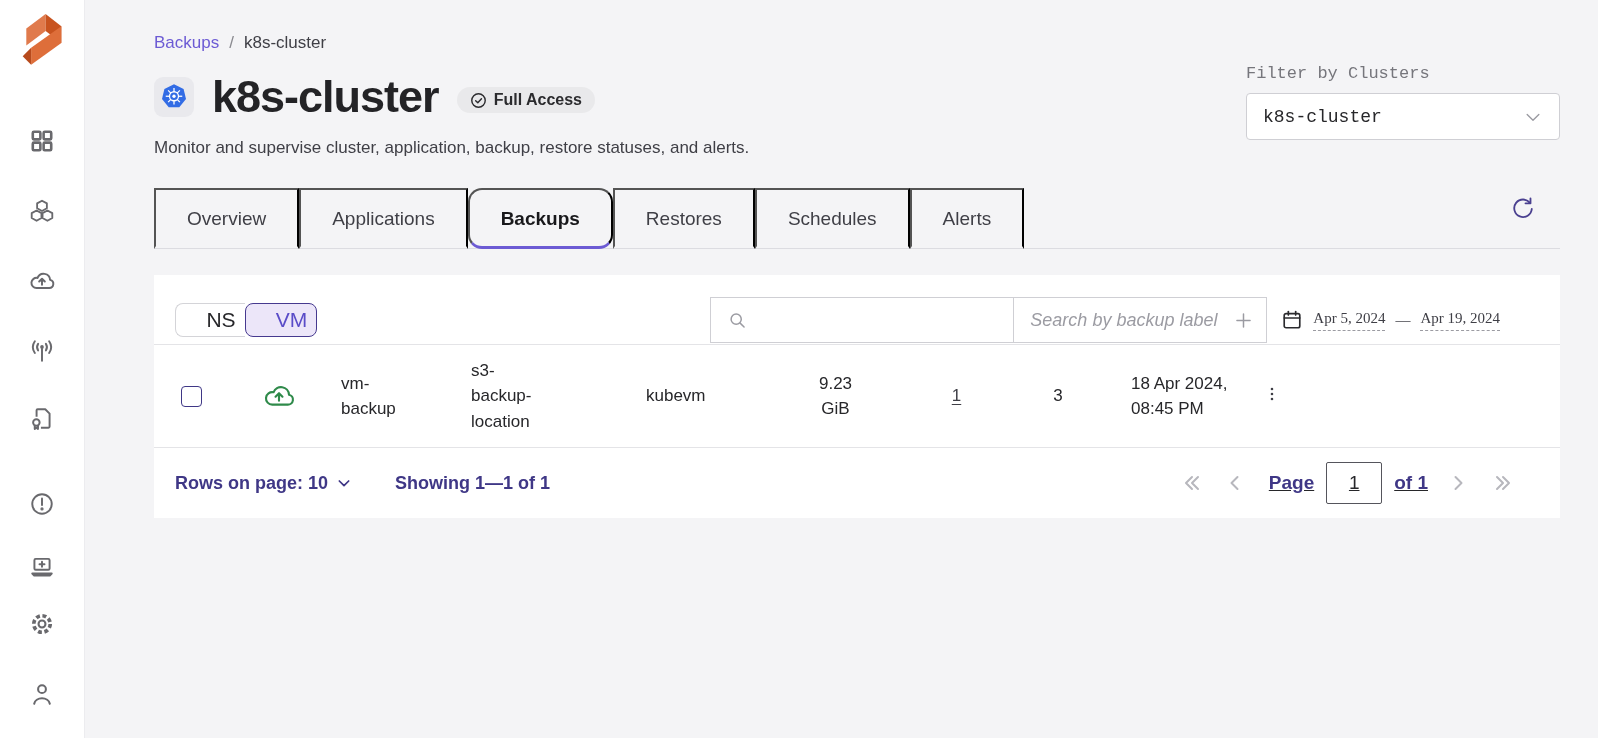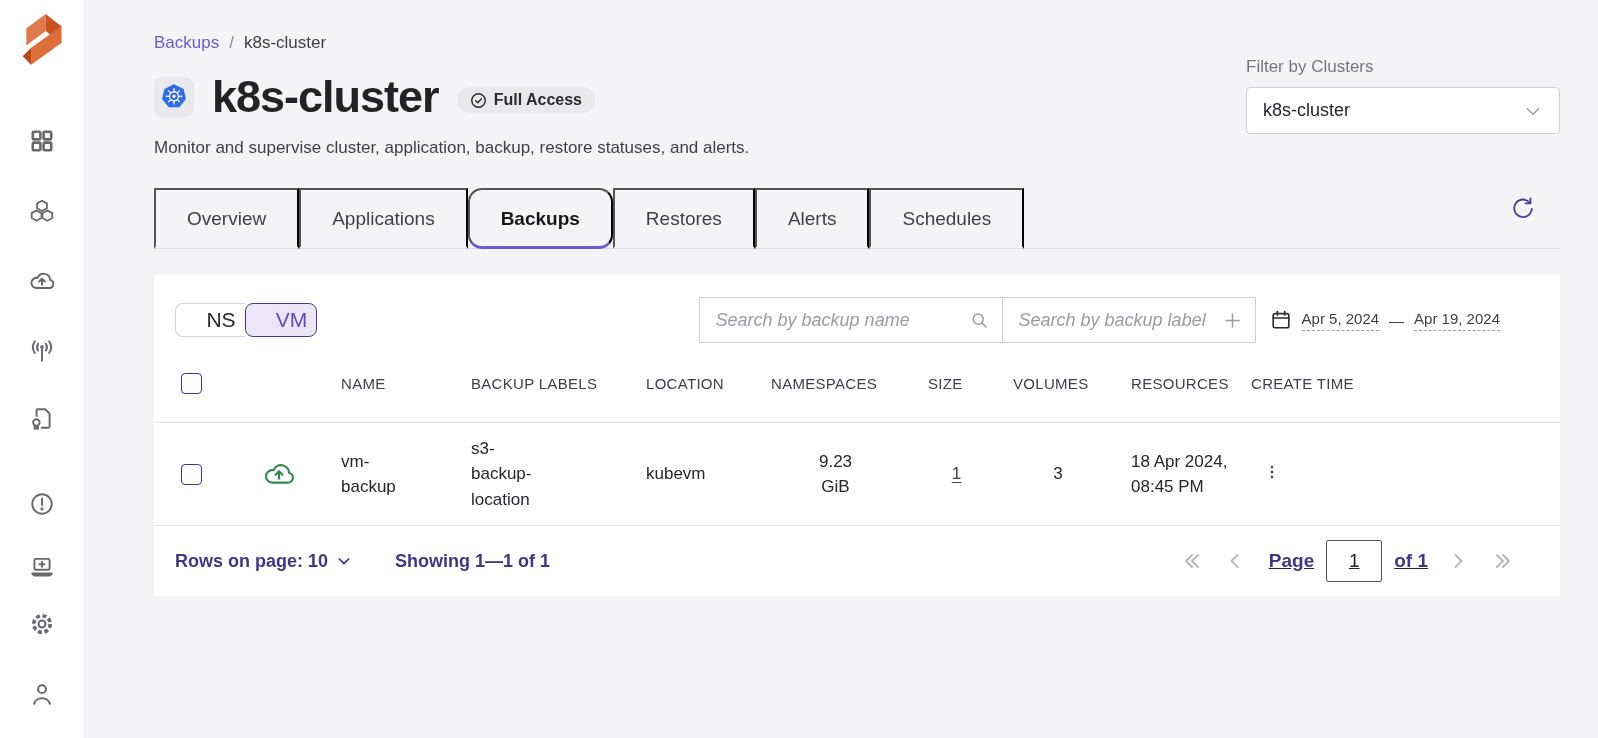--- a/index.html
+++ b/index.html
@@ -38,21 +38,21 @@
   .k8s-box { width:40px; height:40px; background:#e9e9ed; border-radius:9px;
     display:flex; align-items:center; justify-content:center; }
   .page-title { font-size:45px; font-weight:700; letter-spacing:-1px; color:#232326; margin-left:18px; }
   .access-badge { margin-left:18px; margin-top:6px; background:#e9e9eb; border-radius:15px;
     padding:4px 13px; font-size:16px; font-weight:700; color:#2b2b2e;
     display:inline-flex; align-items:center; gap:7px; }
   .access-badge svg { width:17px; height:17px; }
 
   .subtitle { margin-top:15px; font-size:17px; color:#3f3f46; }
 
-  .filter-block { position:absolute; top:57px; right:38px; width:314px; }
+  .filter-block { position:absolute; top:64px; right:38px; width:314px;font-family:Liberation Mono, monospace; }
   .filter-label { font-size:17px; color:#76767c; }
   .filter-select { margin-top:10px; height:47px; background:#fff; border:1px solid #cfcfd4;
     border-radius:4px; display:flex; align-items:center; padding:0 16px; cursor:pointer; }
   .filter-value { font-size:18px; color:#27272a; flex:1; }
   .filter-select svg { width:20px; height:20px; color:#9a9aa1; }
 
   
   .tabs-bar { margin-top:30px; position:relative; border-bottom:1px solid #dcdce1; display:flex; }
   .tab { font-size:19px; color:#3f3f46; padding:18px 31px 16px 31px; cursor:pointer;
     border-bottom:3px solid transparent; margin-bottom:-1px; background:none; }
@@ -73,21 +73,21 @@
 
   .search-group { margin-left:auto; display:flex; }
   .search-box { height:46px; border:1px solid #cfcfd4; display:flex; align-items:center; padding:0 12px 0 16px; background:#fff; }
   .search-box.name { width:304px; }
   .search-box.label { width:253px; border-left:none; }
   .search-box input { border:none; outline:none; flex:1; min-width:0; font-size:18px; font-style:italic;
     color:#3f3f46; font-family:"Liberation Sans", sans-serif; }
   .search-box input::placeholder { color:#9b9ba2; }
   .search-box svg { width:21px; height:21px; color:#9b9ba2; flex-shrink:0; cursor:pointer; }
 
-  .date-range { display:flex; align-items:center; margin-left:14px; gap:10px; }
+  .date-range { display:flex; align-items:center; margin-left:14px; gap:10px;font-family:Liberation Serif, serif; }
   .date-range .cal { width:22px; height:22px; color:#2b2b2e; cursor:pointer; }
   .date-val { font-size:15px; color:#3f3f46; padding-bottom:3px;
     border-bottom:1px dashed #9b9ba2; cursor:pointer; }
   .date-dash { font-size:15px; color:#3f3f46; }
 
   
   .trow { display:grid; align-items:center; padding-left:27px;
     grid-template-columns:50px 96px 130px 175px 125px 157px 85px 118px 120px 230px 1fr; }
   .thead { height:78px; }
   .th { font-size:15px; font-weight:500; color:#3f3f46; letter-spacing:.3px; padding-left:14px; }
@@ -245,41 +245,40 @@
       </span>
     </div>
 
     <p class="subtitle">Monitor and supervise cluster, application, backup, restore statuses, and alerts.</p>
 
     <div class="tabs-bar">
       <button class="tab">Overview</button>
       <button class="tab">Applications</button>
       <button class="tab active">Backups</button>
       <button class="tab">Restores</button>
+      <button class="tab">Schedules</button>
       <button class="tab">Alerts</button>
-      <button class="tab">Schedules</button>
       <div class="refresh-btn">
         <svg viewBox="0 0 24 24" fill="none" stroke="currentColor" stroke-width="1.7" stroke-linecap="round" stroke-linejoin="round">
           <path d="M18.6 6.6A8.1 8.1 0 1 0 20.1 12"></path>
           <polyline points="18.9 2.2 18.9 6.8 14.3 6.8"></polyline>
         </svg>
       </div>
     </div>
 
     <div class="card">
 
       <div class="toolbar">
         <div class="seg-group">
           <button class="seg">NS</button>
           <button class="seg active">VM</button>
         </div>
 
         <div class="search-group">
           <div class="search-box name">
-            <input type="text" placeholder="Search by backup name" style="">
             <svg viewBox="0 0 24 24" fill="none" stroke="currentColor" stroke-width="1.7" stroke-linecap="round">
               <circle cx="10.5" cy="10.5" r="5.8"></circle>
                 <line x1="15" y1="15" x2="19.5" y2="19.5"></line>
             </svg>
           </div>
           <div class="search-box label">
             <input type="text" placeholder="Search by backup label" style="">
             <svg viewBox="0 0 24 24" fill="none" stroke="currentColor" stroke-width="1.7" stroke-linecap="round">
               <line x1="12" y1="4.5" x2="12" y2="19.5"></line>
                 <line x1="4.5" y1="12" x2="19.5" y2="12"></line>
@@ -293,33 +292,20 @@
             <line x1="3.5" y1="9.8" x2="20.5" y2="9.8"></line>
             <line x1="8" y1="2.8" x2="8" y2="6.6"></line>
               <line x1="16" y1="2.8" x2="16" y2="6.6"></line>
           </svg>
           <span class="date-val">Apr 5, 2024</span>
           <span class="date-dash">—</span>
           <span class="date-val">Apr 19, 2024</span>
         </div>
       </div>
 
-      <div class="trow thead">
-        <span class="checkbox"></span>
-        <span></span>
-        <span class="th">NAME</span>
-        <span class="th">BACKUP LABELS</span>
-        <span class="th">LOCATION</span>
-        <span class="th">NAMESPACES</span>
-        <span class="th">SIZE</span>
-        <span class="th">VOLUMES</span>
-        <span class="th">RESOURCES</span>
-        <span class="th">CREATE TIME</span>
-        <span></span>
-      </div>
 
       <div class="trow tbody-row">
         <span class="checkbox"></span>
         <span>
           <svg class="type-icon" viewBox="0 0 24 24" fill="none" stroke="currentColor" stroke-width="1.6" stroke-linecap="round" stroke-linejoin="round">
             <path d="M7 18.5a4.7 4.7 0 1 1 .9-9.3A6 6 0 0 1 19.5 11a3.8 3.8 0 0 1-1 7.5H7z"></path>
             <path d="M12 15.5v-5.2M9.4 12.5l2.6-2.6 2.6 2.6"></path>
           </svg>
         </span>
         <span class="cell name-cell">

